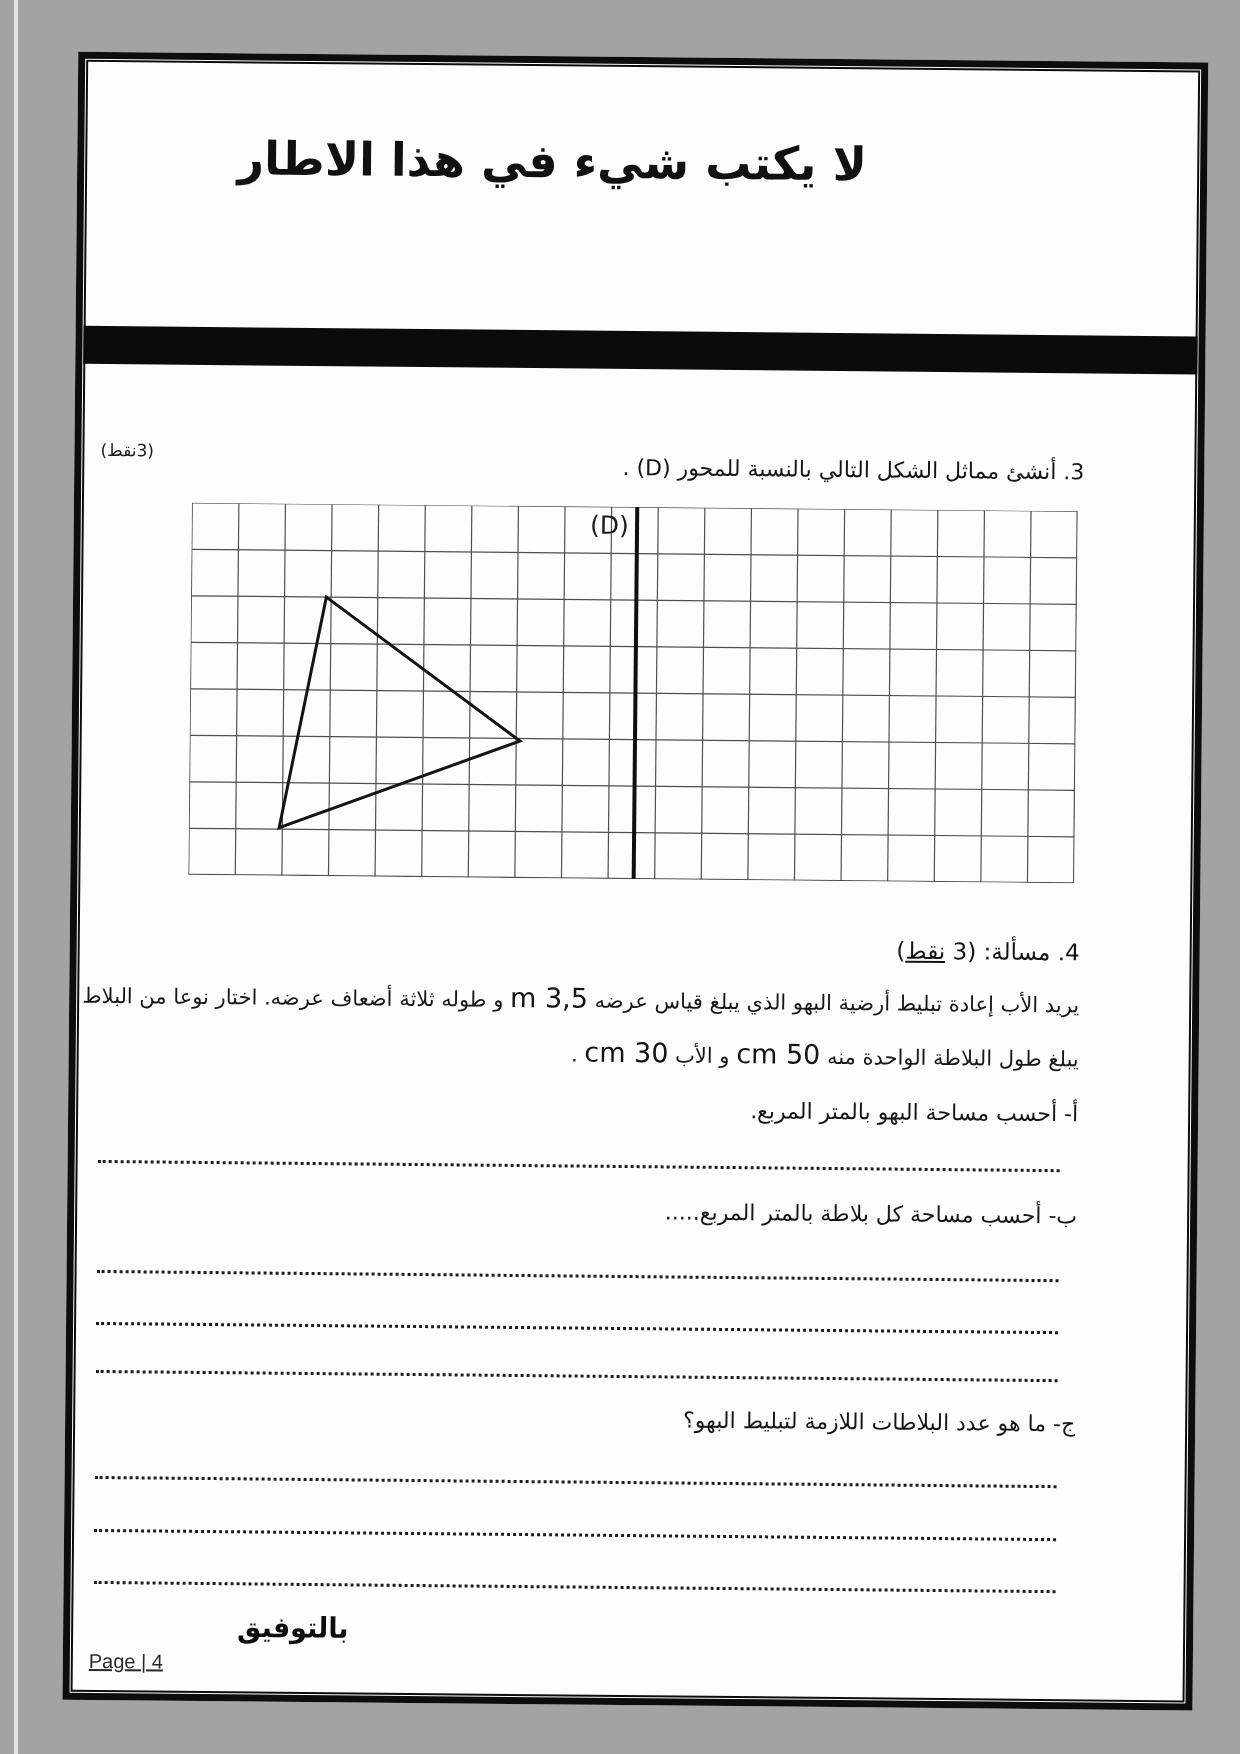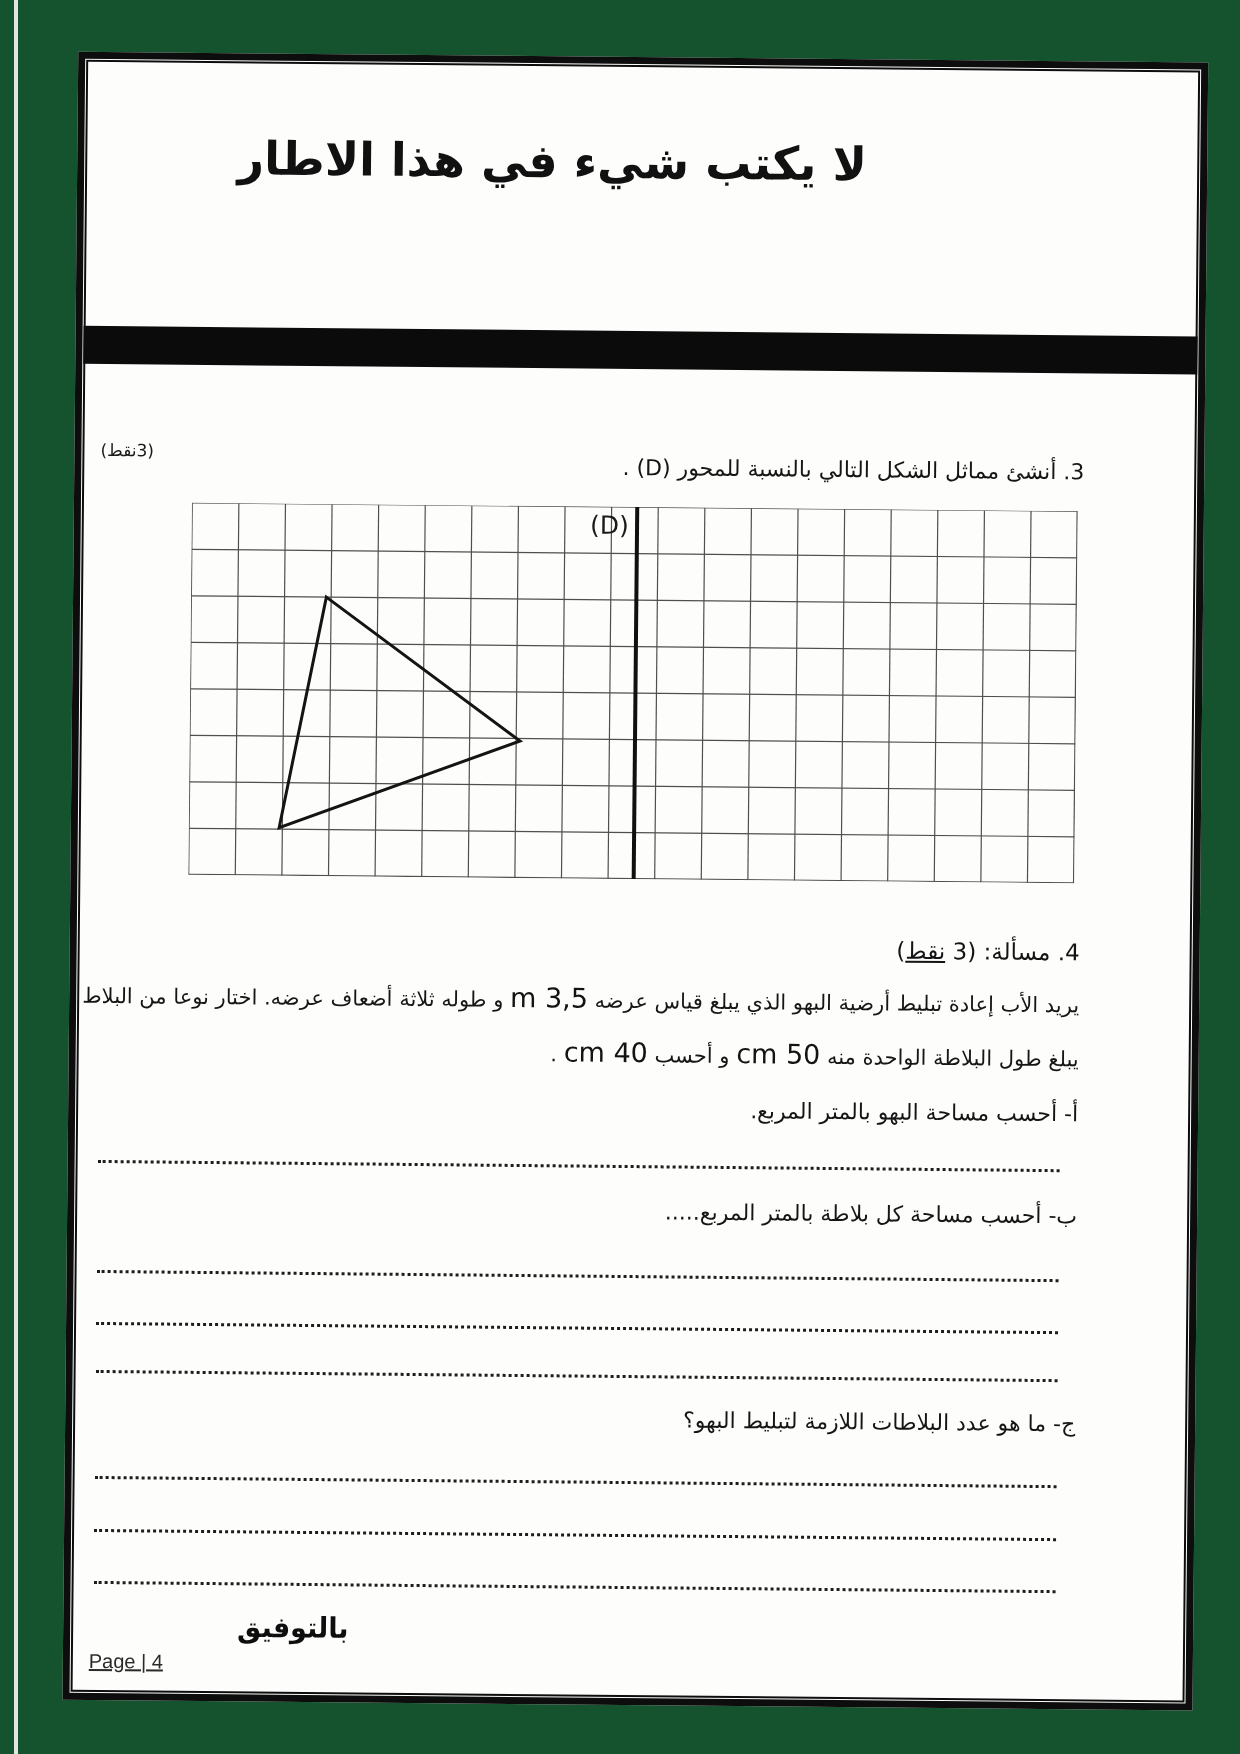--- a/index.html
+++ b/index.html
@@ -1,18 +1,18 @@
 <!DOCTYPE html>
 <html lang="ar"><head>
 <meta charset="utf-8">
 <style>
   html,body{margin:0;padding:0;background:#ffffff;}
   .page{
     position:relative; width:1240px; height:1754px; overflow:hidden;
-    background:#14532d;
+    background:#a3a3a3;
     font-family:"DejaVu Sans", sans-serif;
     color:#161616;
   }
   .scan-streak{
     position:absolute; left:14px; top:0; width:4px; height:100%;
     background:#e4e4e1;
   }
   .frame{
     position:absolute; left:78px; top:52px; width:1130px; height:1648px;
     box-sizing:border-box; border:7px solid #0d0d0d; background:#fefefe;
@@ -141,21 +141,21 @@
             <line x1="445" y1="0" x2="445" y2="372" stroke="#101010" stroke-width="4"></line>
             <polygon points="135,93 330,235 90,324" fill="none" stroke="#141414" stroke-width="3" stroke-linejoin="miter"></polygon>
           </svg>
         <div class="axis-label" style="left: 381px;">(D)</div>
       </div>
 
       <div class="q4-heading"><span>4. مسألة: (3 </span><span class="u">نقط</span><span>)</span></div>
 
       <div class="stmt stmt1"><span>يريد الأب إعادة تبليط أرضية البهو الذي يبلغ قياس عرضه </span><span class="latin">3,5 m</span><span> و طوله ثلاثة أضعاف عرضه. اختار نوعا من البلاط</span></div>
 
-      <div class="stmt stmt2"><span>يبلغ طول البلاطة الواحدة منه </span><span class="latin">50 cm</span><span> و أحسب </span><span class="latin">40 cm</span><span> .</span></div>
+      <div class="stmt stmt2"><span>يبلغ طول البلاطة الواحدة منه </span><span class="latin">50 cm</span><span> و الأب </span><span class="latin">30 cm</span><span> .</span></div>
 
       <div class="part-line part-a">أ- أحسب مساحة البهو بالمتر المربع.</div>
 
       <div class="dotted dot1"></div>
 
       <div class="part-line part-b"><span>ب- أحسب مساحة كل بلاطة بالمتر المربع.</span><span>....</span></div>
 
       <div class="dotted dot2"></div>
       <div class="dotted dot3"></div>
       <div class="dotted dot4"></div>

